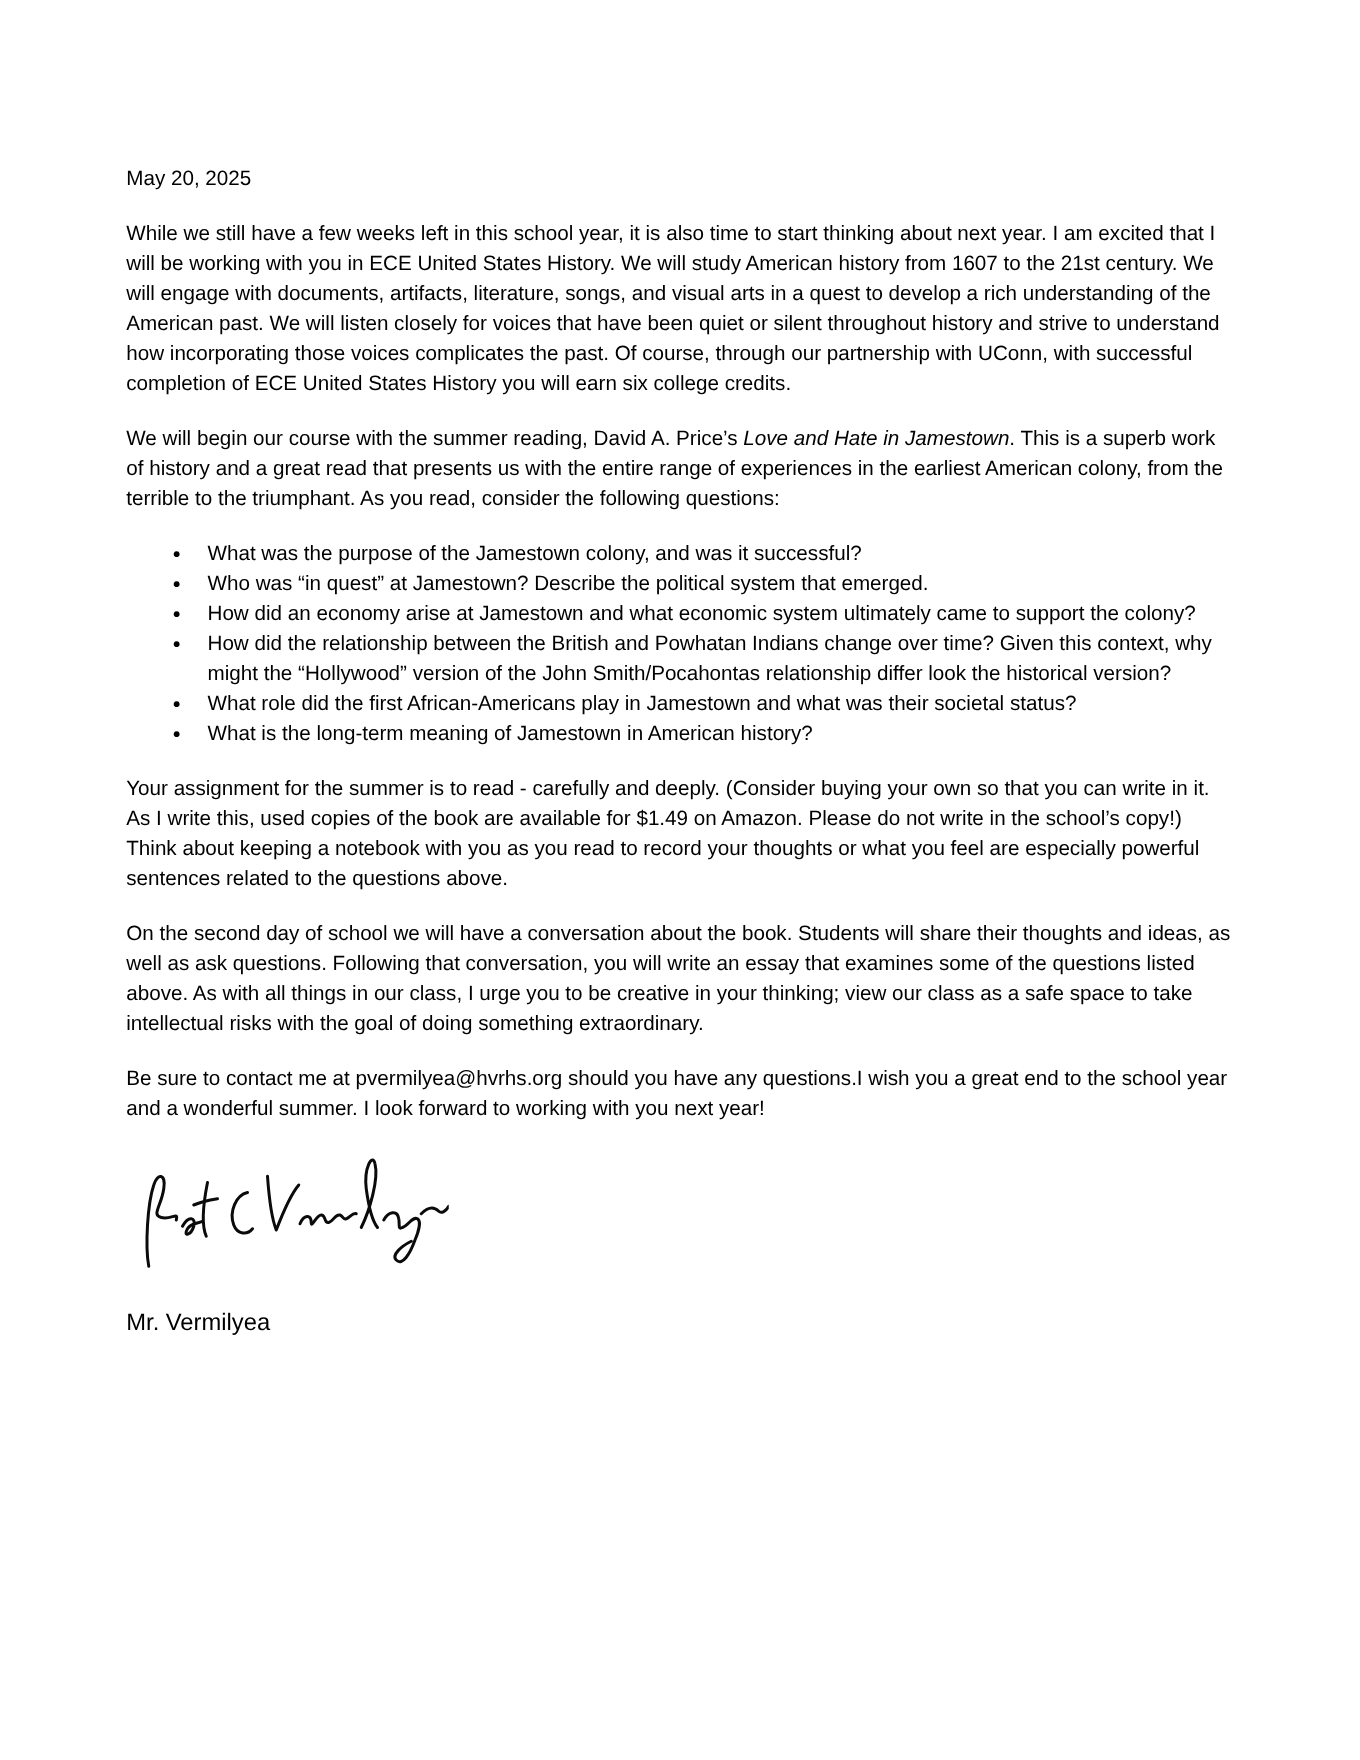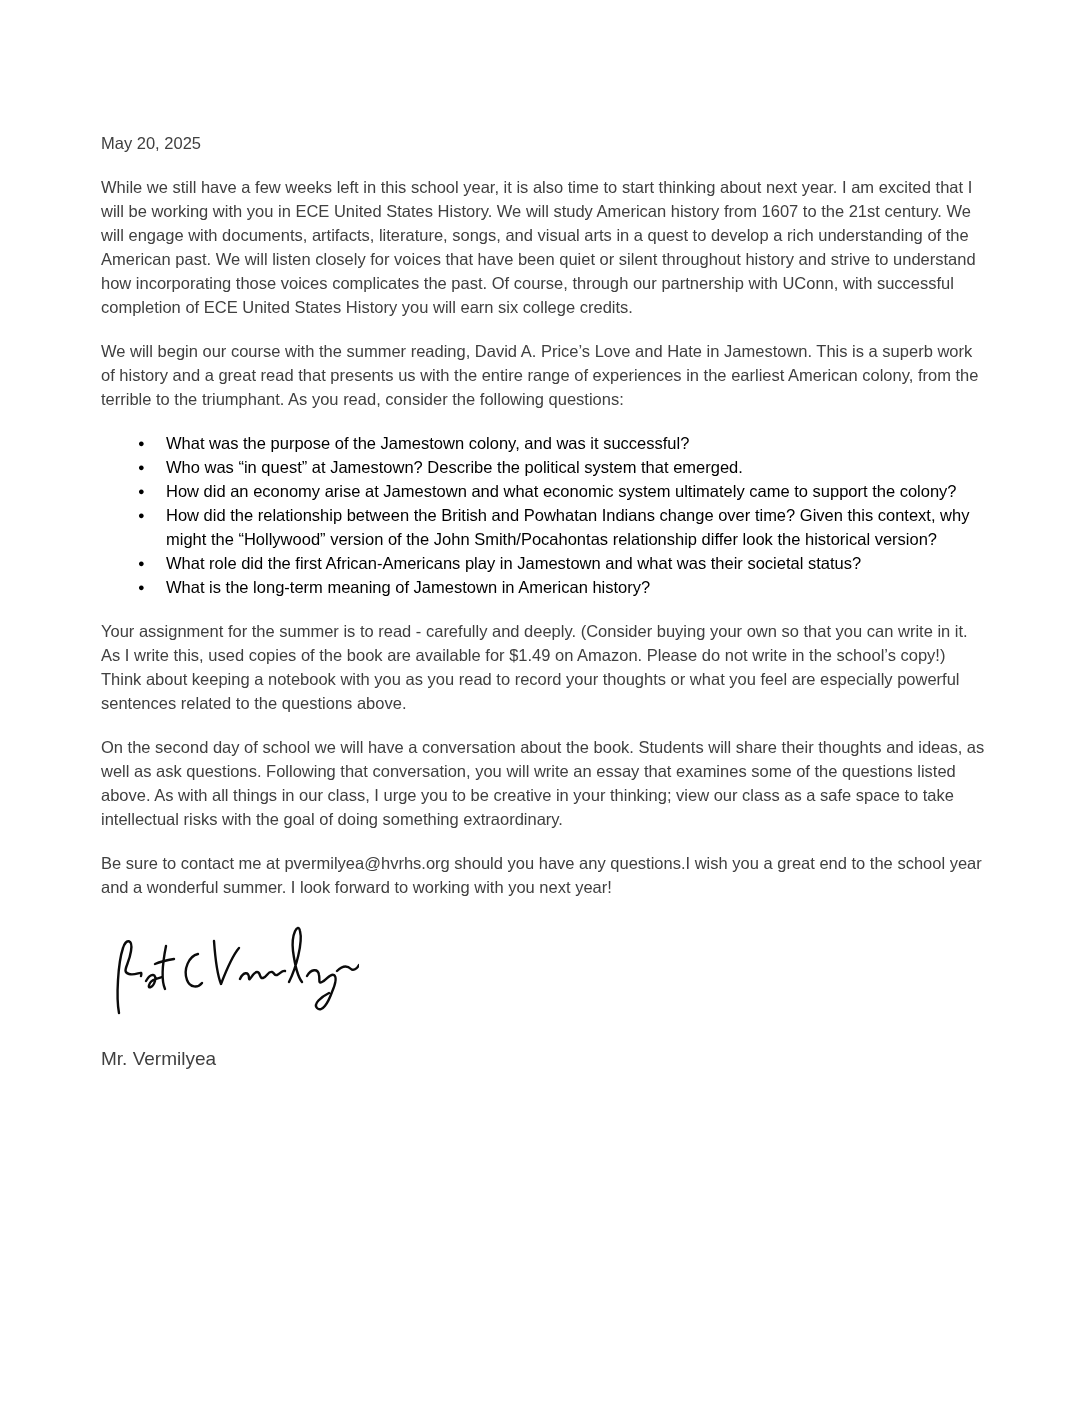--- a/index.html
+++ b/index.html
@@ -18,23 +18,23 @@
     background: #ffffff;
     overflow: hidden;
   }
   .content {
     width: 886px;
   }
   p, .line {
     margin: 0 0 20px 0;
     font-size: 16.5px;
     line-height: 24px;
-    color: #404040;
+    color: #000000;
   }
-  .book-title { }
+  .book-title { font-style: italic; }
   ul.questions {
     list-style: none;
     margin: 0 0 20px 0;
     padding: 0;
   }
   ul.questions li {
     display: flex;
     font-size: 16.5px;
     line-height: 24px;
   }

